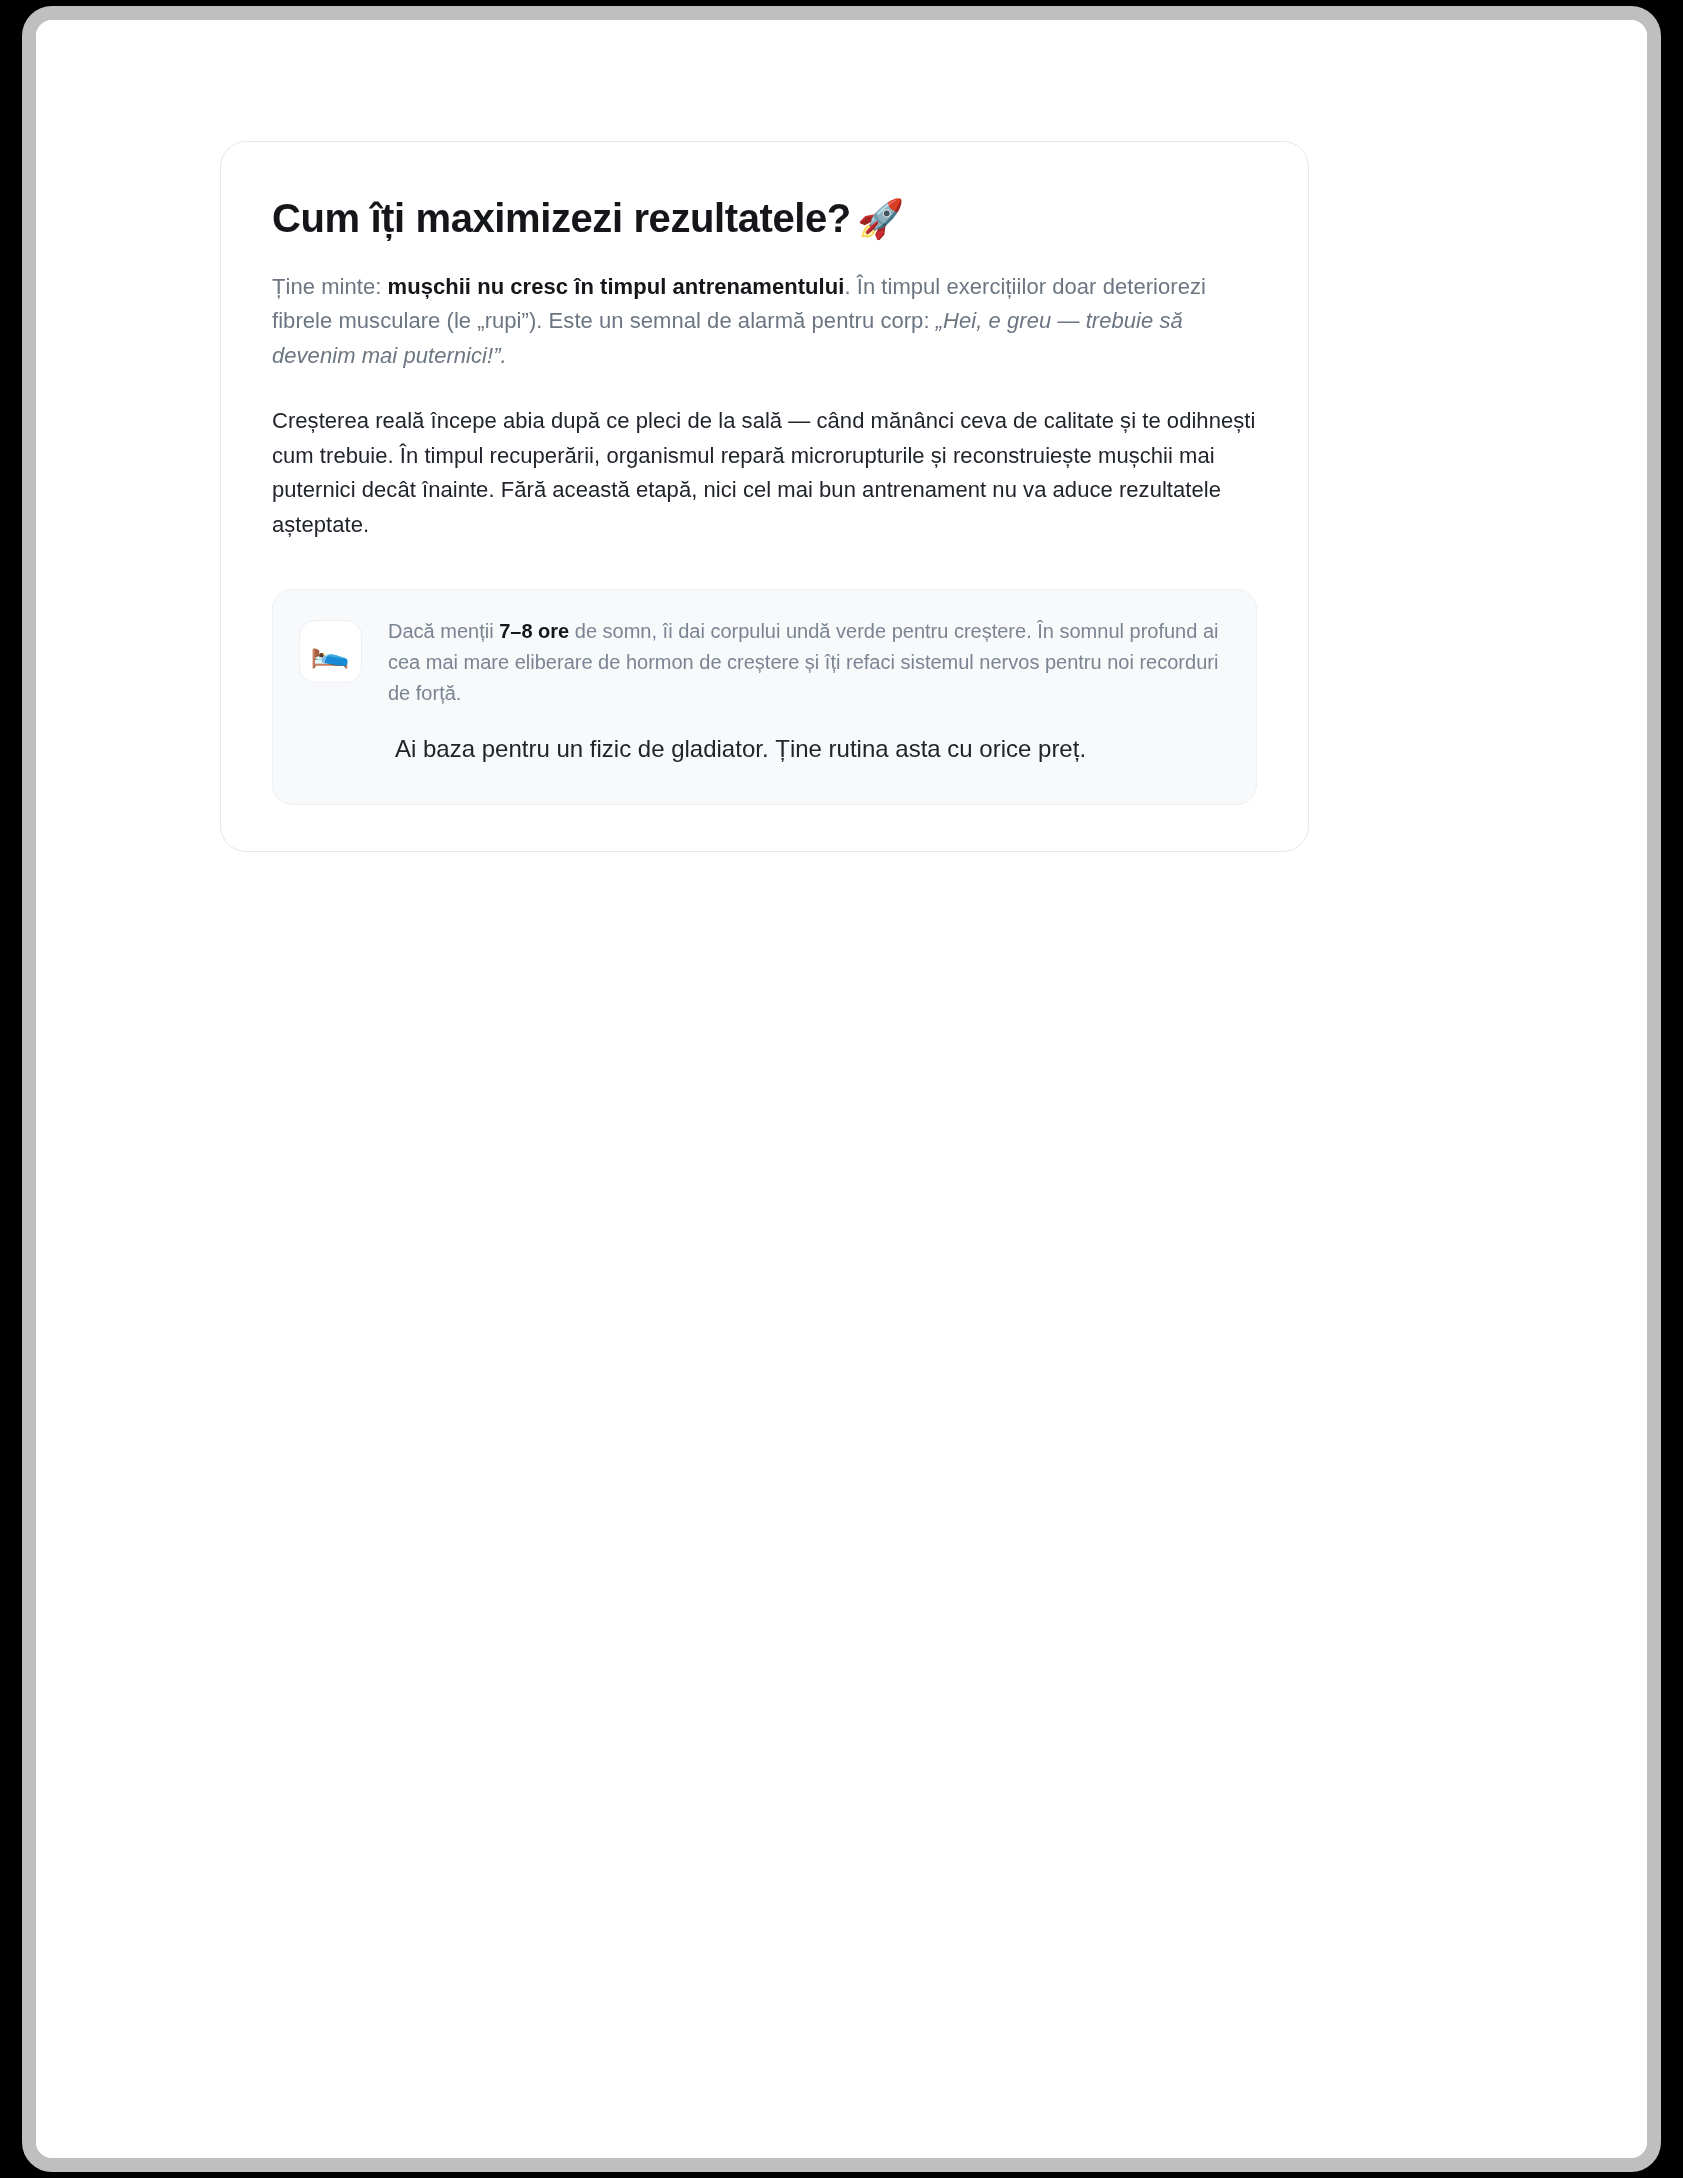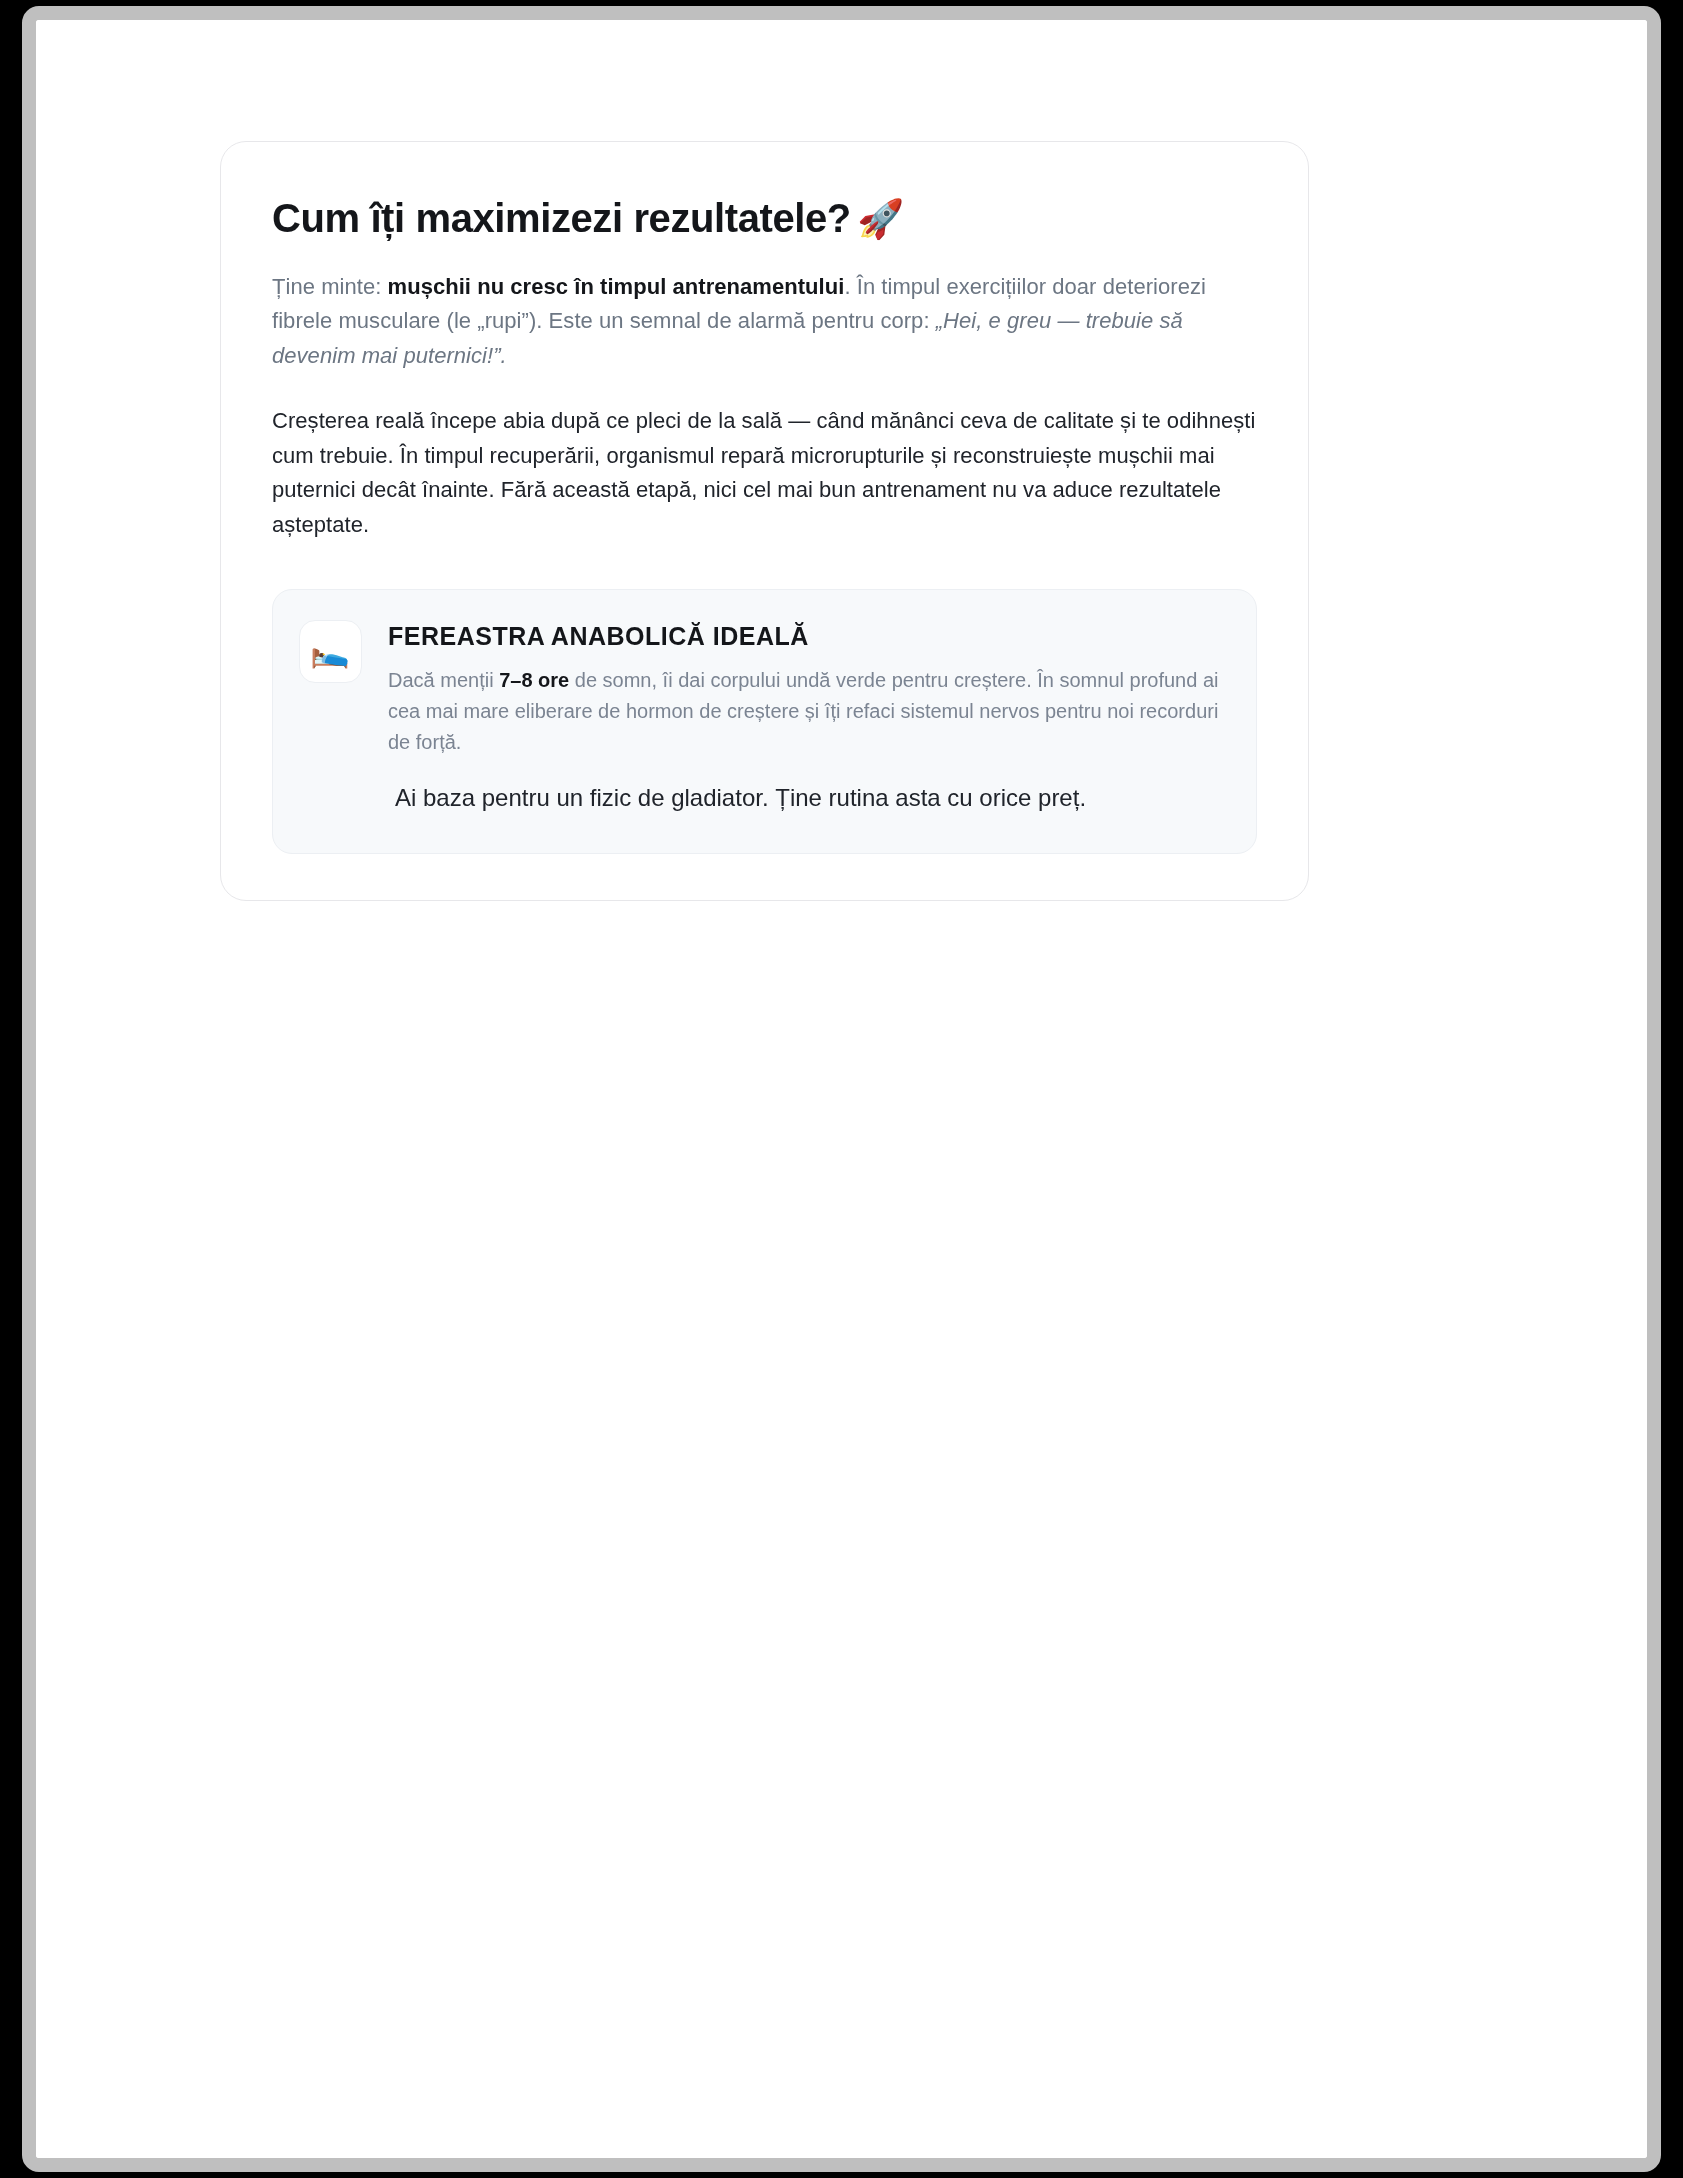--- a/index.html
+++ b/index.html
@@ -16,21 +16,21 @@
 
   
   .device-frame {
     position: absolute;
     left: 22px;
     top: 6px;
     width: 1639px;
     height: 2166px;
     box-sizing: border-box;
     border: 14px solid #bfbfbf;
-    border-radius: 17px;
+    border-radius: 30px;
     background: #ffffff;
     overflow: hidden;
     text-decoration: underline;
   }
 
   .page-surface {
     position: absolute;
     inset: 0;
     background: #ffffff;
   }
@@ -155,21 +155,20 @@
         <span>Ține minte: </span><strong>mușchii nu cresc în timpul antrenamentului</strong><span>. În timpul exercițiilor doar deteriorezi fibrele musculare (le „rupi”). Este un semnal de alarmă pentru corp: </span><em>„Hei, e greu — trebuie să devenim mai puternici!”.</em>
       </p>
 
       <p class="body-paragraph dark">Creșterea reală începe abia după ce pleci de la sală — când mănânci ceva de calitate și te odihnești cum trebuie. În timpul recuperării, organismul repară microrupturile și reconstruiește mușchii mai puternici decât înainte. Fără această etapă, nici cel mai bun antrenament nu va aduce rezultatele așteptate.</p>
 
       <div class="callout">
 
         <div class="callout-icon-tile">🛌</div>
 
         <div class="callout-content">
-          <div class="callout-title">FEREASTRA ANABOLICĂ IDEALĂ</div>
 
           <p class="callout-text">
             <span>Dacă menții </span><strong>7–8 ore</strong><span> de somn, îi dai corpului undă verde pentru creștere. În somnul profund ai cea mai mare eliberare de hormon de creștere și îți refaci sistemul nervos pentru noi recorduri de forță.</span>
           </p>
 
           <p class="callout-closing">Ai baza pentru un fizic de gladiator. Ține rutina asta cu orice preț.</p>
         </div>
 
       </div>
 

